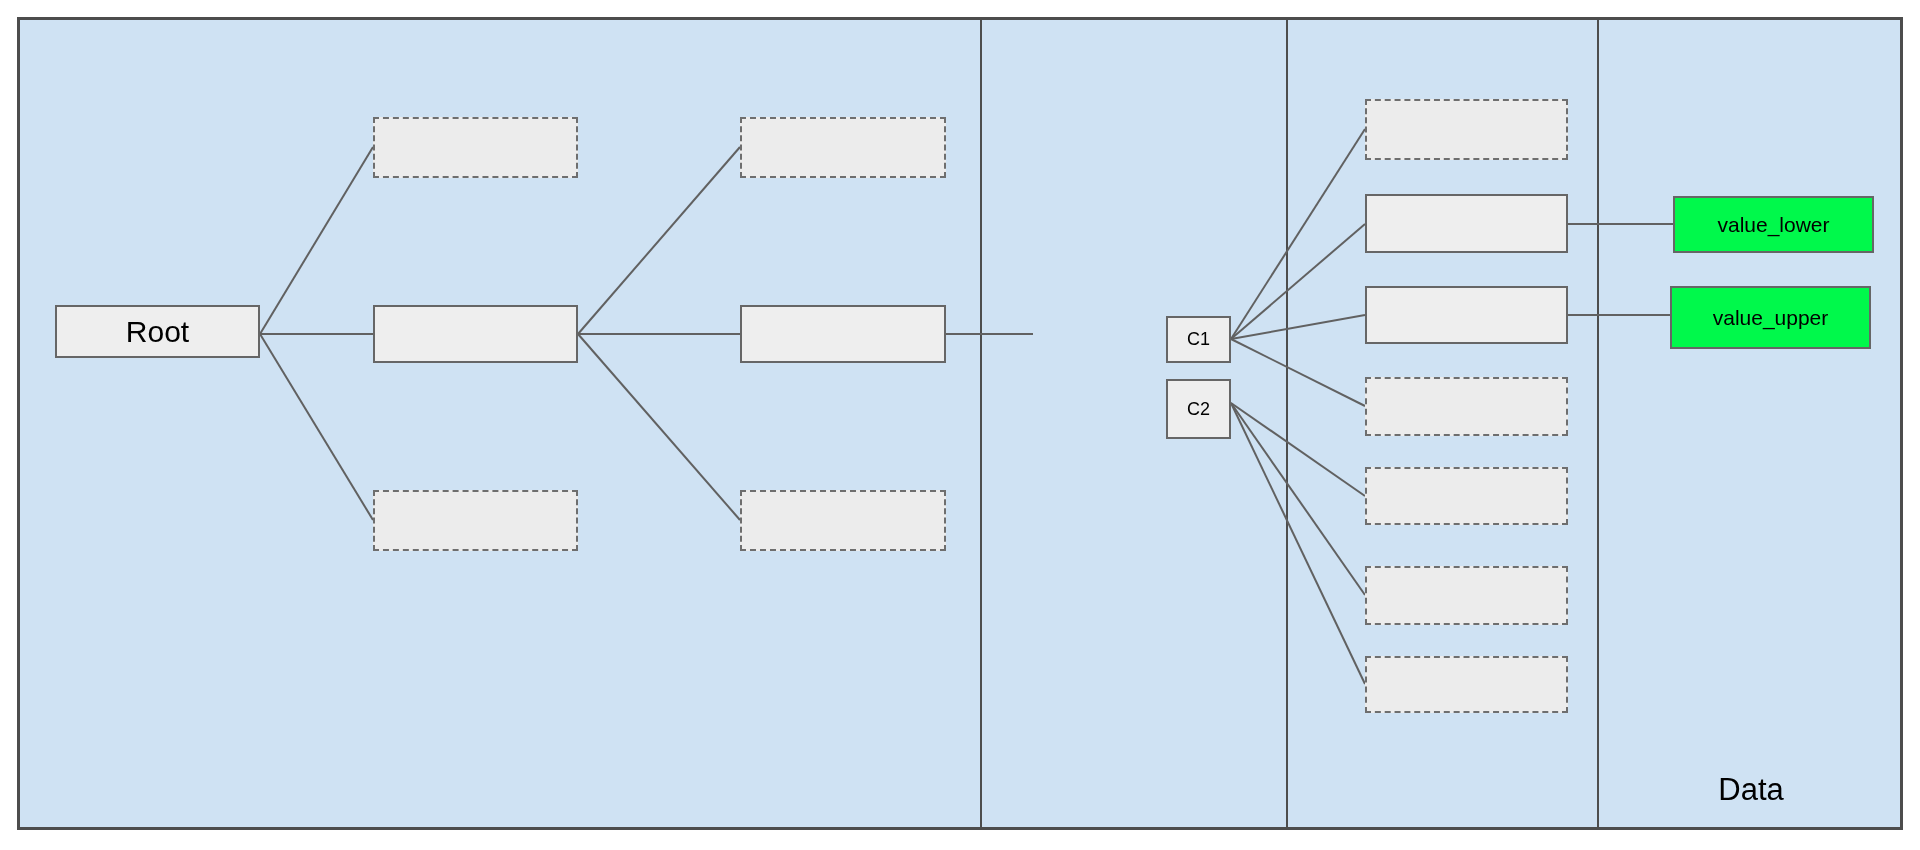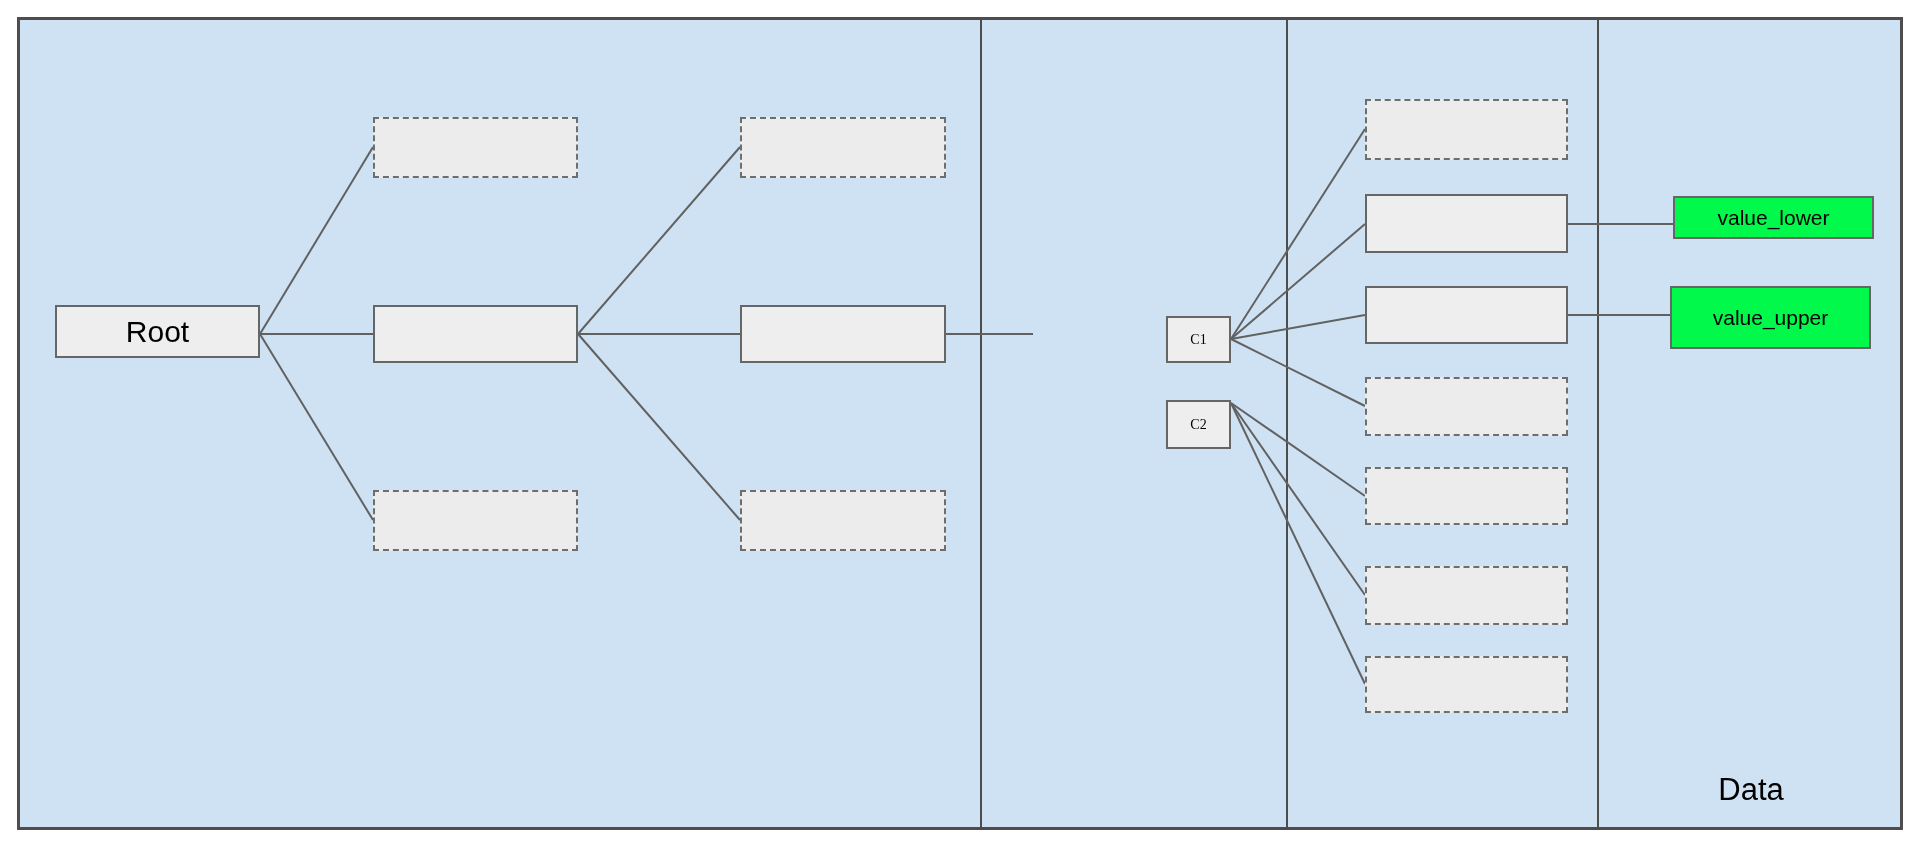--- a/index.html
+++ b/index.html
@@ -53,21 +53,21 @@
     background: #ececec;
   }
   .node.root-box { font-size: 30px; }
   .node.cyan {
     background: var(--cyan);
     border-color: var(--frame-stroke);
     white-space: pre-line;
     text-align: center;
     font-size: 22px; line-height: 28px;
   }
-  .node.small { font-size: 14px; z-index: 3; font-family: Liberation Serif, serif; }
+  .node.small { font-size: 18px; z-index: 3; }
   .node.green {
     background: var(--green);
     font-size: 21px;
   }
 
   .section-label {
     position: absolute;
     top: 770px; height: 40px;
     display: flex; align-items: center; justify-content: center;
     font-size: 31px; color: var(--text);
@@ -104,28 +104,28 @@
 
   <div class="node root-box" style="left:55px;top:305px;width:205px;height:53px">Root</div>
   <div class="node dashed" style="left:373px;top:117px;width:205px;height:61px"></div>
   <div class="node" style="left:373px;top:305px;width:205px;height:58px"></div>
   <div class="node dashed" style="left:373px;top:490px;width:205px;height:61px"></div>
   <div class="node dashed" style="left:740px;top:117px;width:206px;height:61px"></div>
   <div class="node" style="left:740px;top:305px;width:206px;height:58px"></div>
   <div class="node dashed" style="left:740px;top:490px;width:206px;height:61px"></div>
 
   <div class="node small" style="left:1166px;top:316px;width:65px;height:47px">C1</div>
-  <div class="node small" style="left:1166px;top:400px;width:65px;height:49px">C2</div>
+  <div class="node small" style="left:1166px;top:379px;width:65px;height:60px">C2</div>
 
   <div class="node dashed" style="left:1365px;top:99px;width:203px;height:61px"></div>
   <div class="node" style="left:1365px;top:194px;width:203px;height:59px"></div>
   <div class="node" style="left:1365px;top:286px;width:203px;height:58px"></div>
   <div class="node dashed" style="left:1365px;top:377px;width:203px;height:59px"></div>
   <div class="node dashed" style="left:1365px;top:467px;width:203px;height:58px"></div>
   <div class="node dashed" style="left:1365px;top:566px;width:203px;height:59px"></div>
   <div class="node dashed" style="left:1365px;top:656px;width:203px;height:57px"></div>
 
-  <div class="node green" style="left:1673px;top:196px;width:201px;height:43px">value_lower</div>
+  <div class="node green" style="left:1673px;top:196px;width:201px;height:57px">value_lower</div>
   <div class="node green" style="left:1670px;top:286px;width:201px;height:63px">value_upper</div>
 
   <div class="section-label" style="left:1599px;width:304px">Data</div>
 
 </div>
 
 </body></html>

